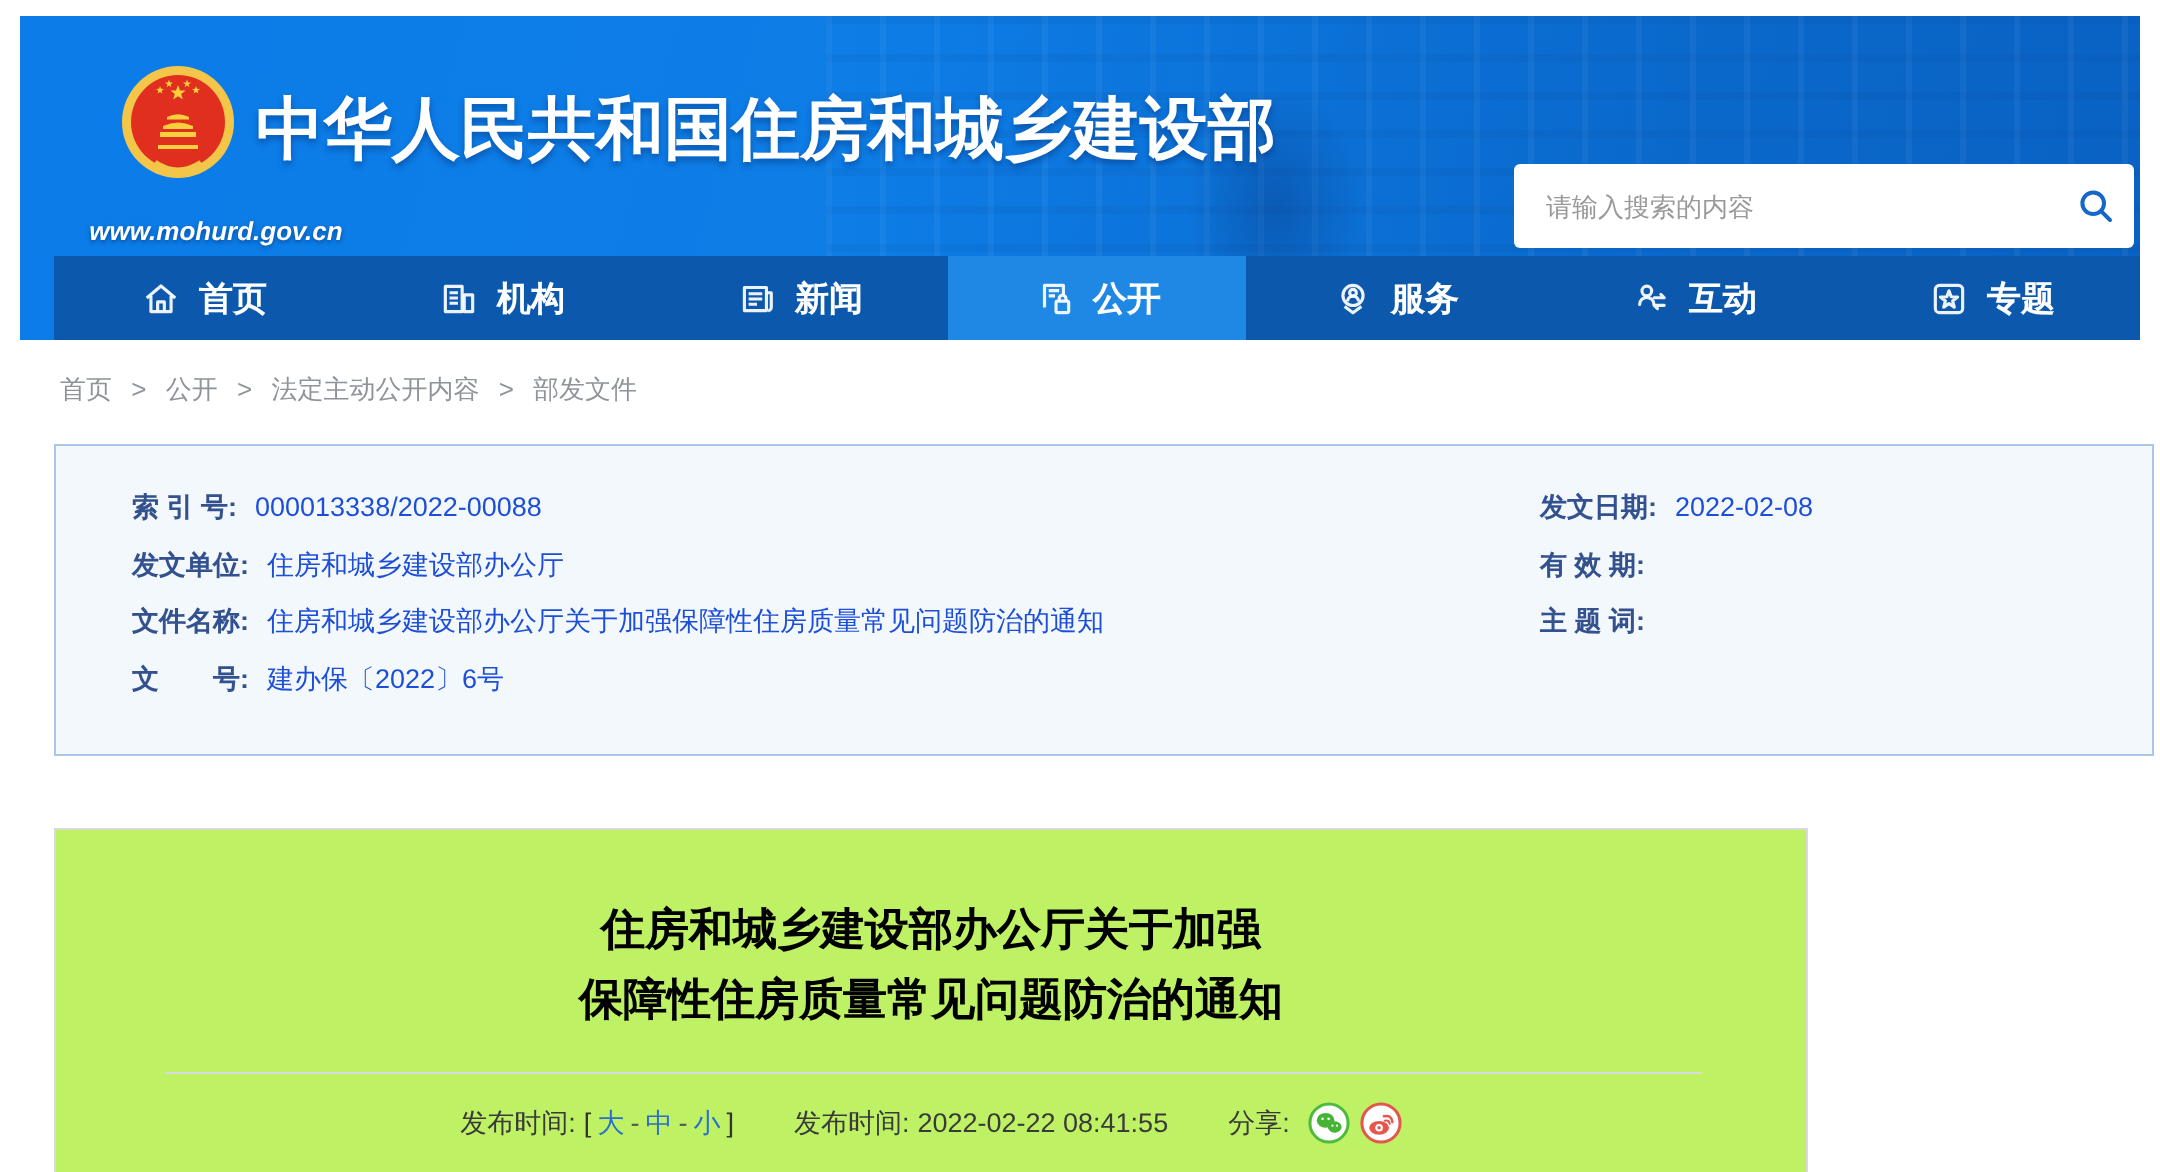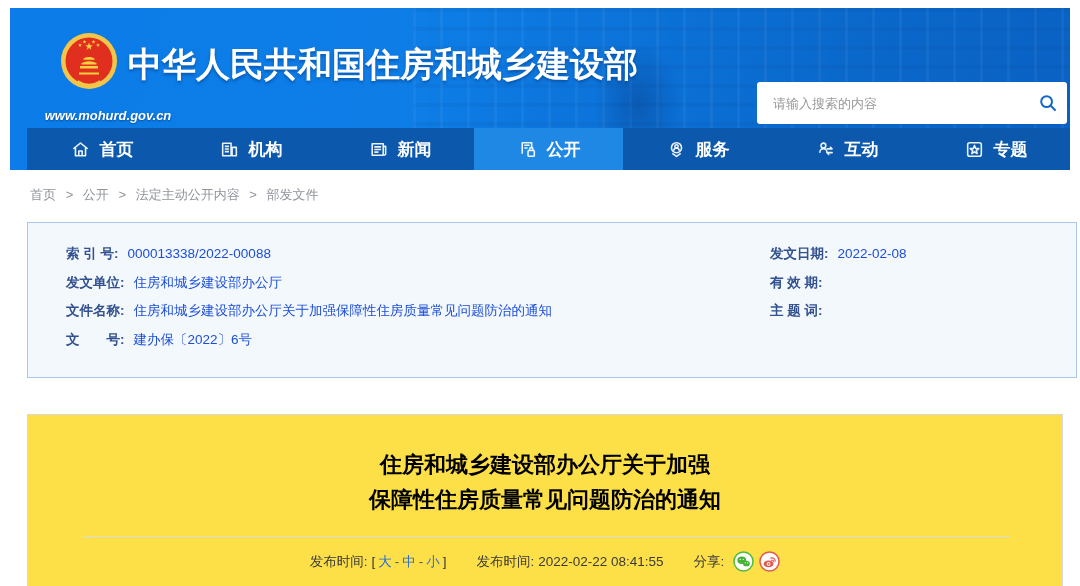--- a/index.html
+++ b/index.html
@@ -46,22 +46,22 @@
   .info-box{position:absolute;left:27px;top:222px;width:1050px;height:156px;box-sizing:border-box;
           background:#f3f8fd;border:1px solid #a9c8e9;}
   .info-col{position:absolute;top:21px;}
   .info-col.left{left:38px;width:660px;}
   .info-col.right{left:742px;width:290px;}
   .info-row{height:20px;margin-bottom:8.5px;font-size:13.5px;white-space:nowrap;line-height:20px;}
   .info-label{color:#33518e;font-weight:700;margin-right:9px;}
   .info-value{color:#1d4ed8;}
 
   
-  .article-panel{position:absolute;left:27px;top:414px;width:1036px;height:172px;box-sizing:border-box;
-          background:#fde047;border:1px solid #d9d9d9;border-bottom:none;}
+  .article-panel{position:absolute;left:27px;top:414px;width:877px;height:172px;box-sizing:border-box;
+          background:#bef264;border:1px solid #d9d9d9;border-bottom:none;}
   .doc-title{padding-top:32px;text-align:center;font-size:22px;font-weight:700;color:#000;line-height:35px;}
   .divider{position:absolute;left:55px;right:52px;top:121px;border-top:1px solid #d8dce1;}
   .meta-row{position:absolute;left:0;right:0;top:136px;display:flex;justify-content:center;
           align-items:center;font-size:13.5px;color:#3a3a3a;}
   .meta-gap{width:30px;}
   .font-links{color:#333;}
   .font-size-link{color:#2a6ece;cursor:pointer;margin:0 3px;}
   .font-sep{color:#555;}
   .share-ic{display:flex;margin-left:5px;cursor:pointer;}
   .meta-label{margin-right:4px;}

